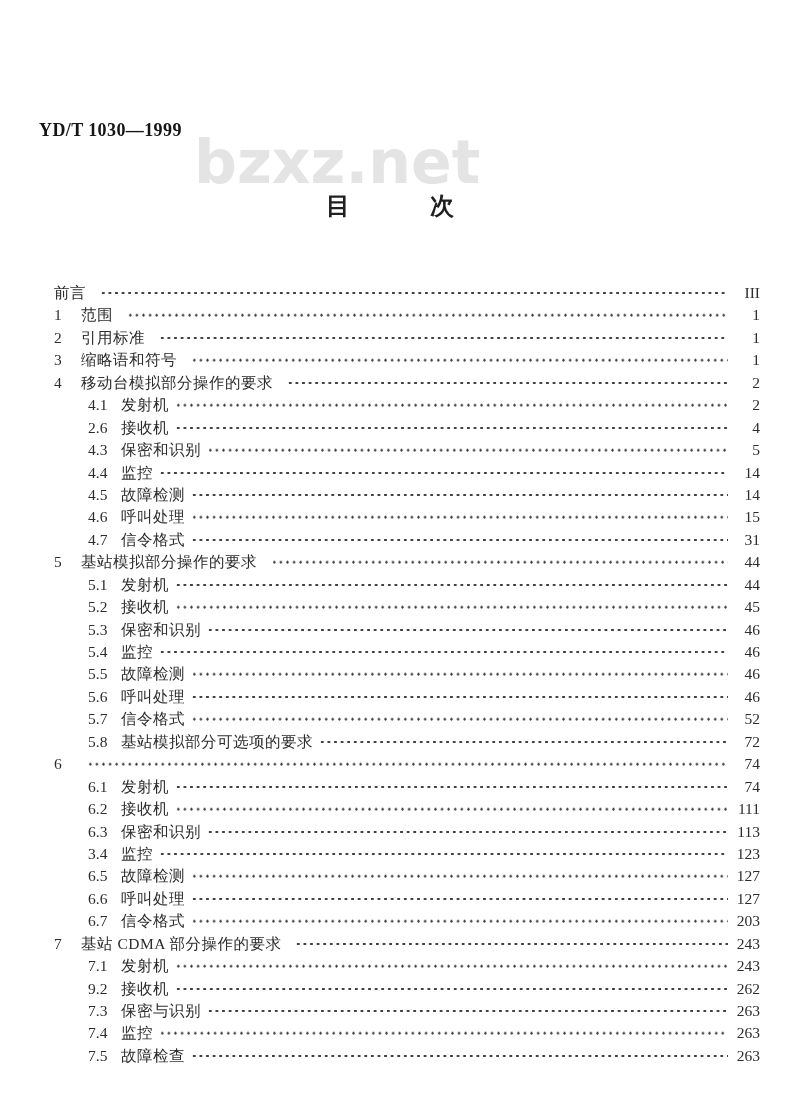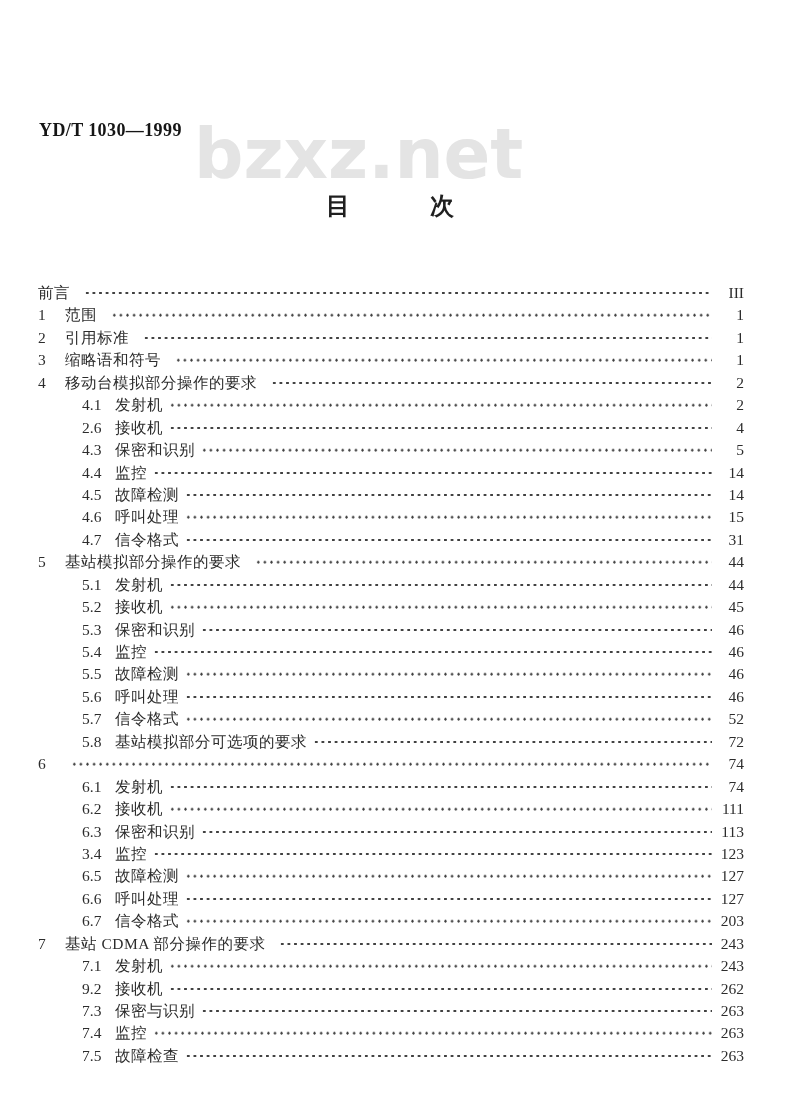--- a/index.html
+++ b/index.html
@@ -18,24 +18,24 @@
     top: 120px;
     font-size: 18px;
     font-weight: 700;
     color: #151515;
     letter-spacing: 0.4px;
     z-index: 2;
   }
   .watermark {
     position: absolute;
     left: 194px;
-    top: 120px;
+    top: 132px;
     font-family: "DejaVu Sans", sans-serif;
     font-weight: 700;
-    font-size: 69px;
+    font-size: 60px;
     line-height: 1;
     color: var(--watermark, #e4e4e4);
     letter-spacing: 0px;
     z-index: 1;
     user-select: none;
   }
   .doc-title {
     position: absolute;
     top: 190px;
     left: 0;
@@ -45,35 +45,35 @@
     display: flex;
     justify-content: center;
     gap: 80px;
     font-size: 24px;
     font-weight: 600;
     color: #1f1f1f;
     z-index: 2;
   }
   .toc {
     position: absolute;
-    left: 38px;
+    left: 54px;
     top: 282px;
     width: 706px;
     z-index: 2;
   }
   .toc-row {
     display: flex;
     align-items: baseline;
     height: 22.45px;
     line-height: 22.45px;
     font-size: 15.5px;
     white-space: nowrap;
   }
   .toc-row .num { flex: none; width: 27px; }
-  .toc-row.lvl1 .num { margin-left: 44px; width: 33px; }
+  .toc-row.lvl1 .num { margin-left: 34px; width: 33px; }
   .toc-row .label { flex: none; letter-spacing: 0.5px; }
   .toc-row.lvl0 .label { padding-right: 8px; }
   .toc-row .leader {
     flex: 1;
     align-self: stretch;
     margin: 0 5px 0 6px;
     background-image: radial-gradient(circle, #3f3f3f 1.05px, transparent 1.45px);
     background-size: 6.6px 100%;
     background-repeat: repeat-x;
     background-position: 0 58%;

